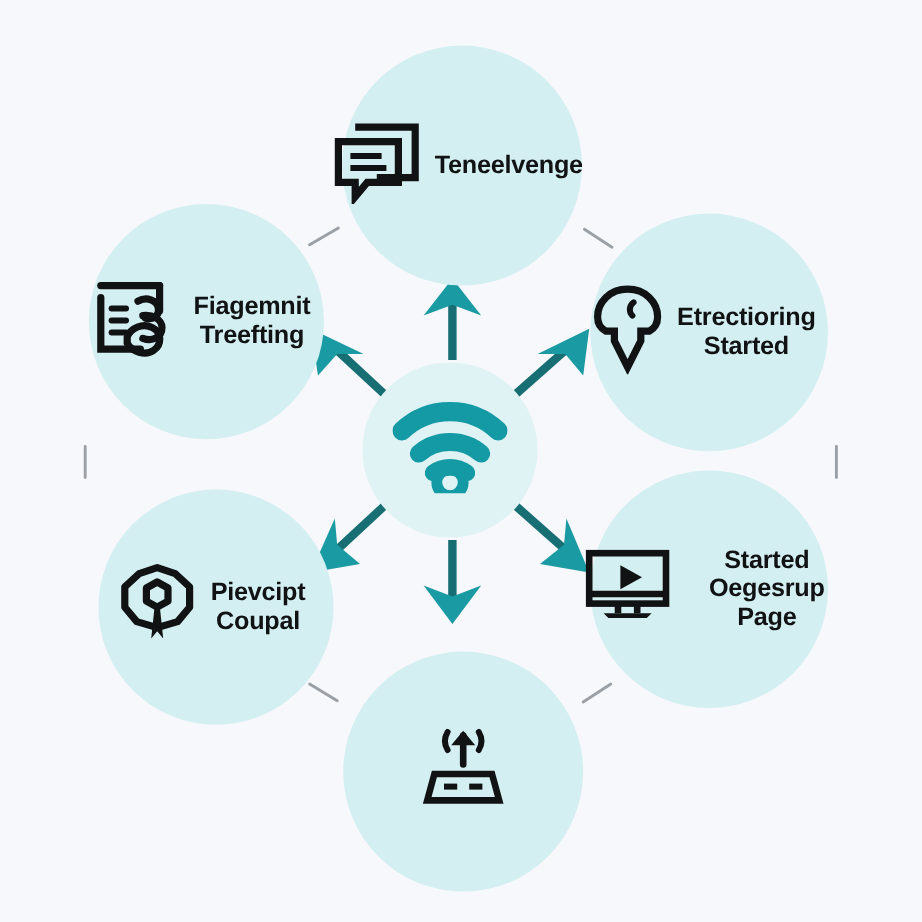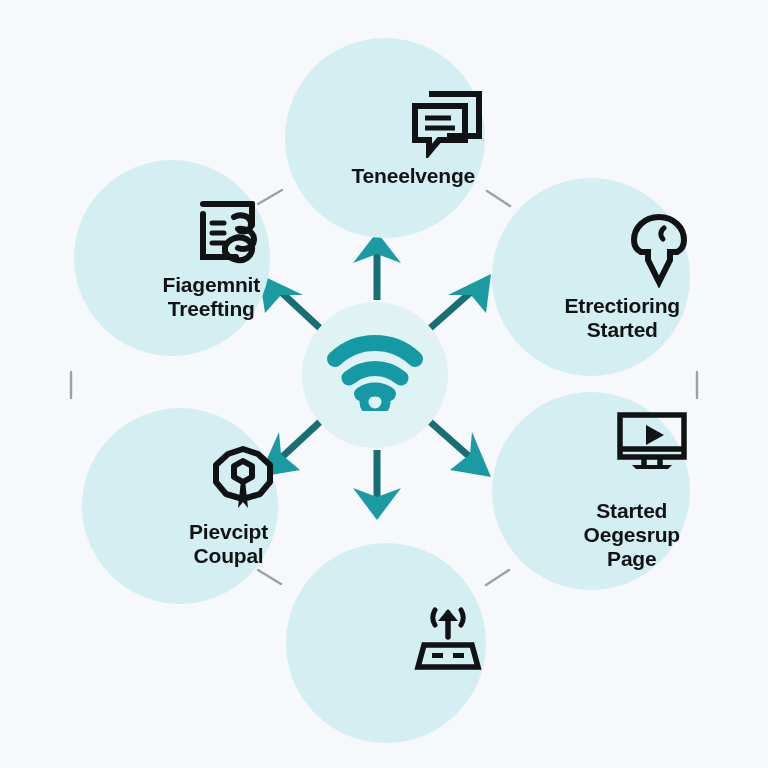--- a/index.html
+++ b/index.html
@@ -24,22 +24,22 @@
     left: 0;
     top: 0;
     width: 768px;
     height: 768px;
   }
   .node {
     position: absolute;
     border-radius: 50%;
     background: #d4eff1;
     display: flex;
-    flex-direction: column;
-    align-items: flex-end;
+    flex-direction: row;
+    align-items: center;
     justify-content: center;
     box-sizing: border-box;
   }
   .node-icon {
     display: block;
     line-height: 0;
     margin-bottom: 6px;
   }
   .node-label {
     font-weight: bold;
@@ -53,21 +53,21 @@
   }
   .hub {
     position: absolute;
     border-radius: 50%;
     background: #dff2f4;
     display: flex;
     align-items: center;
     justify-content: center;
   }
   .n-top    { width: 200px; height: 200px; left: 285px; top: 38px; }
-  .n-left   { width: 196px; height: 196px; left: 74px;  top: 160px; }
+  .n-left   { width: 196px; height: 196px; left: 74px;  top: 170px; }
   .n-right  { width: 198px; height: 198px; left: 492px; top: 178px; }
   .n-bleft  { width: 196px; height: 196px; left: 82px;  top: 408px; }
   .n-bright { width: 198px; height: 198px; left: 492px; top: 392px; gap: 20px; }
   .n-bottom { width: 200px; height: 200px; left: 286px; top: 543px; }
   .hub-c    { width: 146px; height: 146px; left: 302px; top: 302px; }
 </style>
 </head>
 <body>
 
 <div id="stage">

